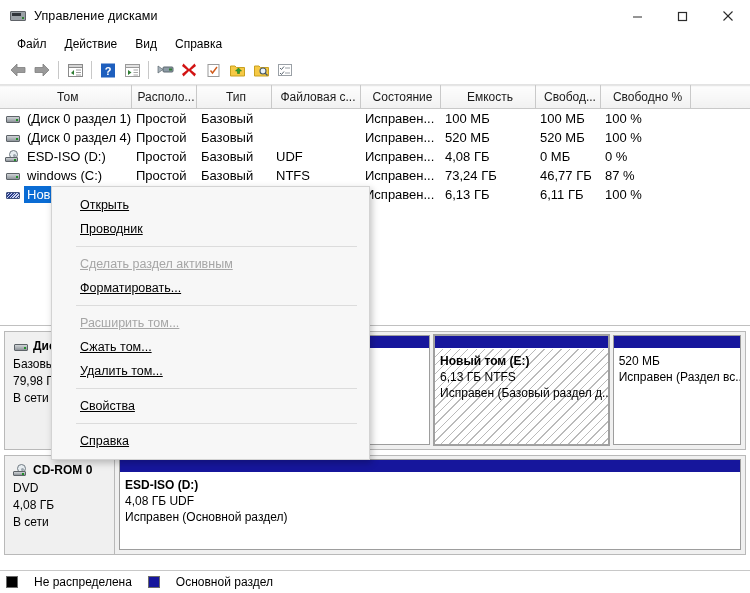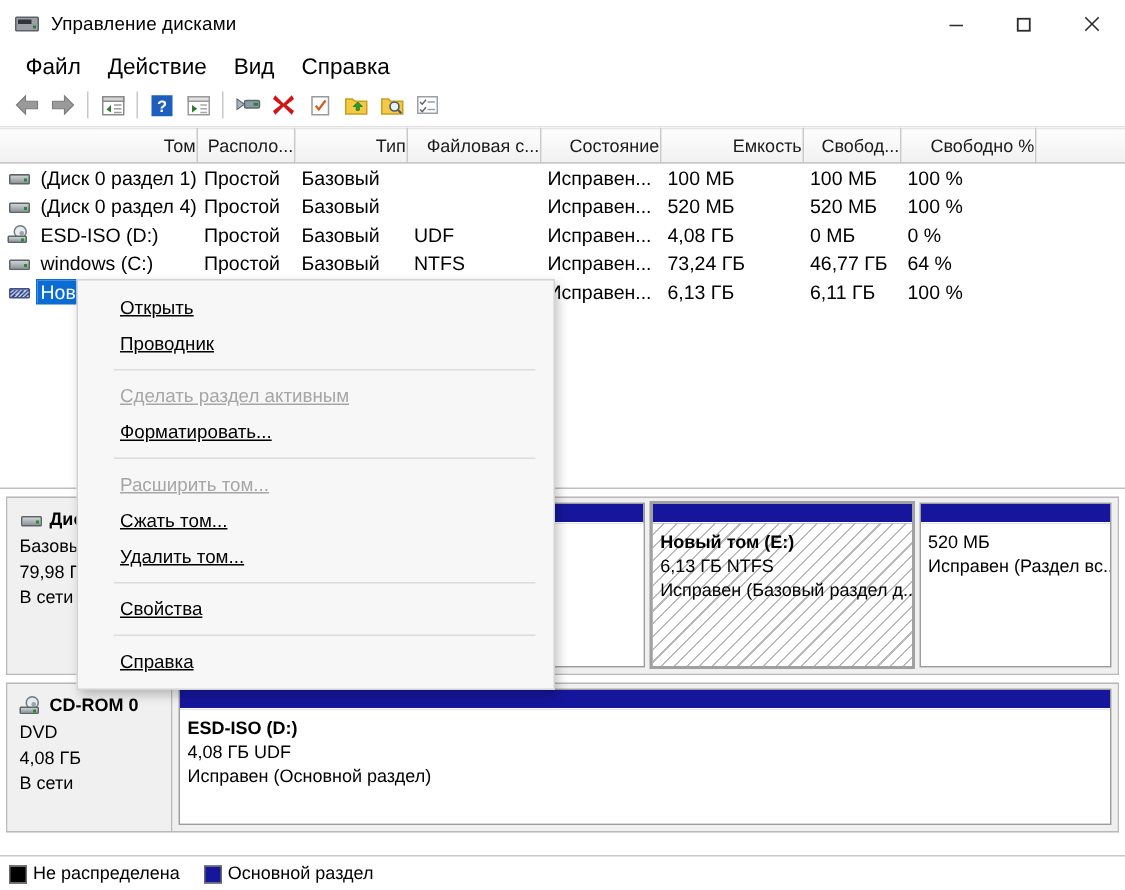--- a/index.html
+++ b/index.html
@@ -87,21 +87,21 @@
   
   .menubar {
     height: 24px;
     display: flex;
     align-items: center;
     padding-left: 8px;
     flex: 0 0 auto;
     background: #ffffff;
   }
   .menubar .mi {
-    font-size: 15px;
+    font-size: 12px;
     padding: 2px 9px;
     color: #000;
     white-space: nowrap;
   }
 
   
   .toolbar {
     height: 28px;
     display: flex;
     align-items: center;
@@ -137,21 +137,21 @@
     width: 750px;
     table-layout: fixed;
     font-size: 12px;
   }
   table.vol-table thead th {
     background: linear-gradient(to bottom, #fdfdfd 0%, #f1f1f1 100%);
     border-right: 1px solid #c9c9c9;
     border-bottom: 1px solid #c9c9c9;
     border-top: 1px solid #e6e6e6;
     font-weight: normal;
-    text-align: right;
+    text-align: center;
     padding: 2px 0 3px 5px;
     height: 17px;
     color: #1a1a1a;
     overflow: hidden;
     white-space: nowrap;
     font-size: 12px;
   }
   table.vol-table tbody td {
     padding: 1px 0 1px 5px;
     height: 17px;
@@ -309,22 +309,22 @@
     display: flex;
     align-items: center;
     padding-left: 6px;
     gap: 6px;
     border-top: 1px solid #c8c8c8;
     background: #ffffff;
     font-size: 12px;
   }
   .legend .lg {
     display: flex;
-    align-items: flex-end;
-    gap: 4px;
+    align-items: center;
+    gap: 16px;
     margin-right: 10px;
   }
   .legend .sw {
     width: 12px; height: 12px;
     border: 1px solid #6b6b6b;
     box-sizing: border-box;
   }
 
   
   .ctx-menu {
@@ -574,21 +574,21 @@
                 </span>
               <span class="vol-name">windows (C:)</span>
             </div>
           </td>
           <td>Простой</td>
           <td>Базовый</td>
           <td>NTFS</td>
           <td>Исправен...</td>
           <td>73,24 ГБ</td>
           <td>46,77 ГБ</td>
-          <td>64 %</td>
+          <td>87 %</td>
           <td></td>
         </tr>
         <tr class="selected">
           <td class="c-vol">
             <div class="vol-cell">
               <span class="ic striped">
                   <span class="hd"></span>
                 </span>
               <span class="vol-name">Новый том (E:)</span>
             </div>

